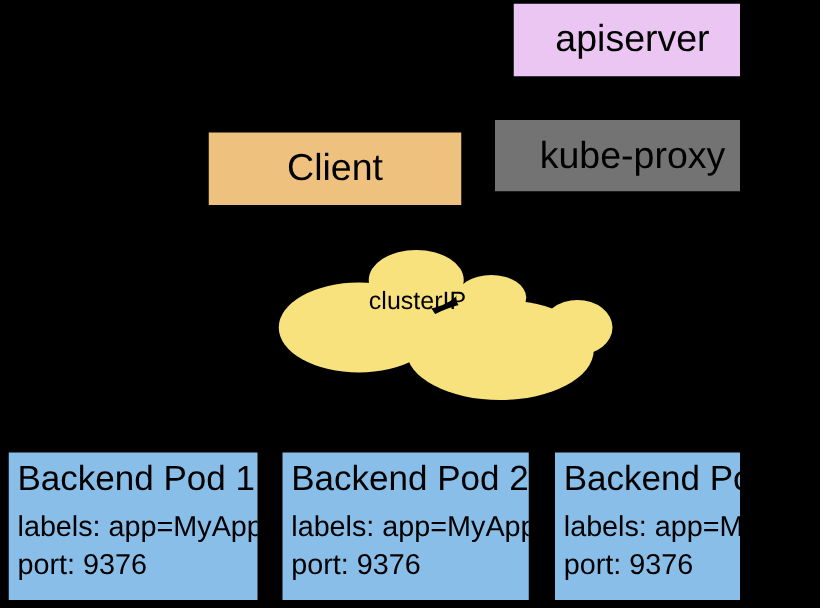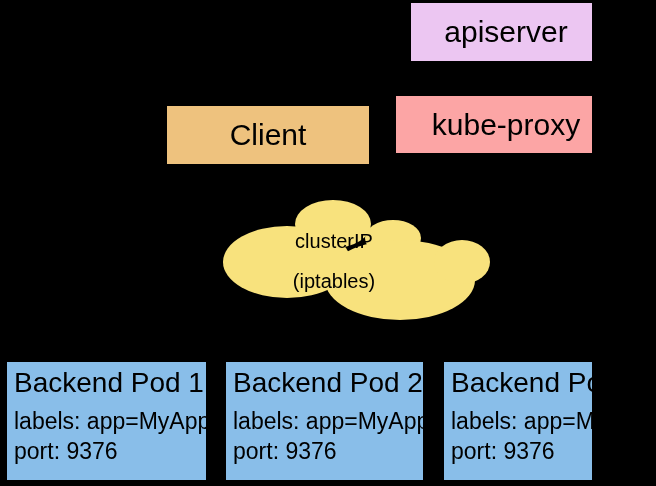--- a/index.html
+++ b/index.html
@@ -75,37 +75,36 @@
 <div class="canvas">
 
   <div class="node node-apiserver" style="background-color: rgb(236, 198, 242);">
     <span>apiserver</span>
   </div>
 
   <div class="node node-client" style="background-color: rgb(238, 194, 126);">
     <span>Client</span>
   </div>
 
-  <div class="node node-kubeproxy" style="background-color: #fca5a5;">
+  <div class="node node-kubeproxy" style="background-color: #737373;">
     <span>kube-proxy</span>
   </div>
 
   <svg class="cloud-svg" viewBox="0 0 300 135" aria-hidden="true">
     <g fill="#f8e27d">
       <ellipse cx="87" cy="67" rx="64" ry="36"></ellipse>
       <ellipse cx="133" cy="29" rx="38" ry="24"></ellipse>
       <ellipse cx="193" cy="43" rx="28" ry="18"></ellipse>
       <ellipse cx="200" cy="85" rx="75" ry="40"></ellipse>
       <ellipse cx="262" cy="67" rx="28" ry="22"></ellipse>
     </g>
   </svg>
 
   <div class="cloud-text">
     <div>clusterIP</div>
-    <div>(iptables)</div>
   </div>
 
   <div class="pod pod-1" style="background-color: rgb(137, 190, 233);">
     <div class="pod-title">Backend Pod 1</div>
     <div class="pod-line first">labels: app=MyApp</div>
     <div class="pod-line">port: 9376</div>
   </div>
 
   <div class="pod pod-2" style="background-color: rgb(137, 190, 233);">
     <div class="pod-title">Backend Pod 2</div>

